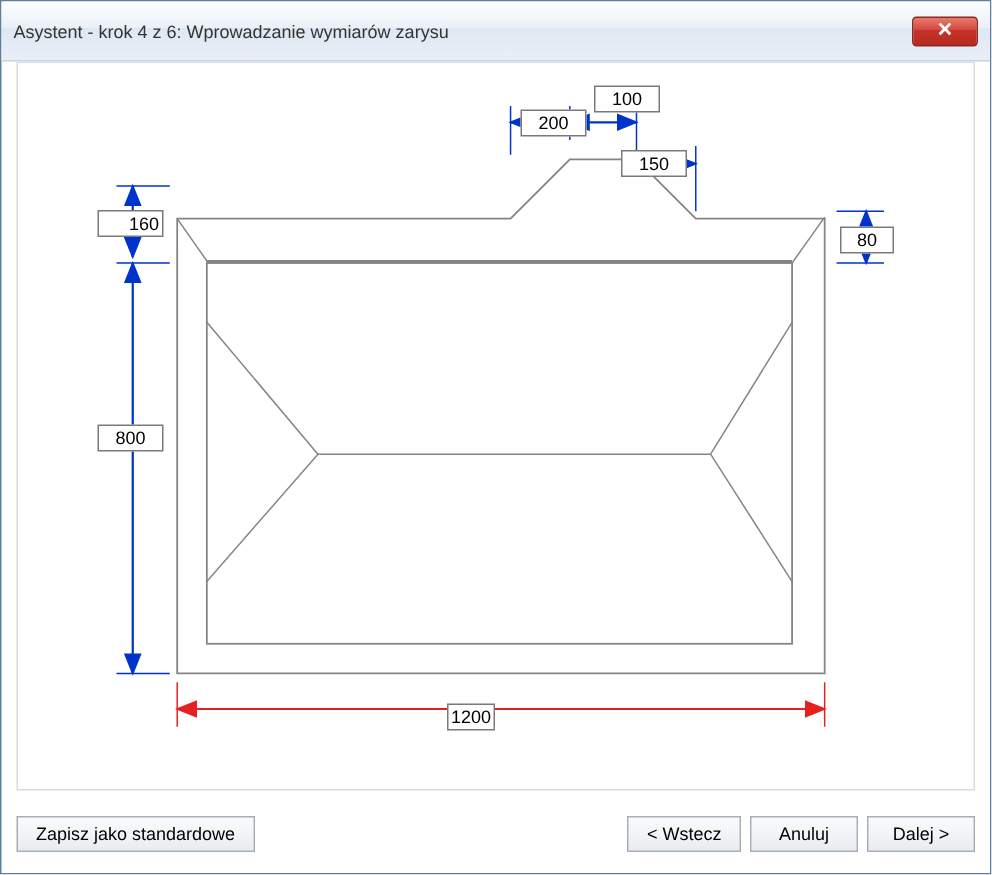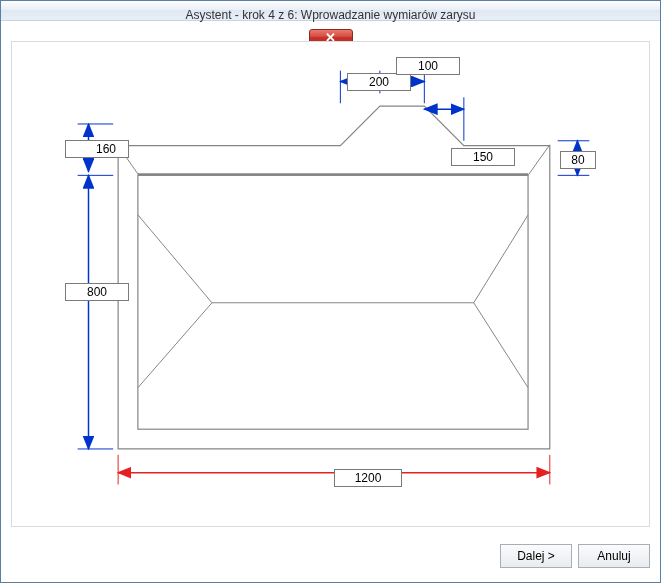--- a/index.html
+++ b/index.html
@@ -2,40 +2,40 @@
 <html><head>
 <meta charset="utf-8">
 <style>
   * { box-sizing: border-box; }
   html, body { margin:0; padding:0; font-family: "Segoe UI", Tahoma, sans-serif; font-size:12px; }
   .window {
     width:661px; height:583px; border:1px solid #5a7fa0; background:#fff;
     position:relative; margin:0 auto;
   }
   .titlebar {
-    height:20px; line-height:28px; padding:0 8px;
+    height:40px; line-height:28px; padding:0 8px;
     background:linear-gradient(to bottom,#fdfdfe,#ebf0f7 45%,#dfe7f2 46%,#e8eff8);
     border-bottom:1px solid #c8d2e0; color:#333; font-size:12px;
-    display:flex; align-items:center; justify-content:space-between;flex-direction:column;
+    display:flex; align-items:center; justify-content:space-between;
   }
   .close-btn {
     width:44px; height:20px; border-radius:3px;
     background:linear-gradient(to bottom,#e97a6f,#d4473b 45%,#c5332a 46%,#b82a20);
     border:1px solid #8c2a22; color:#fff; text-align:center; line-height:16px;
     font-weight:bold; font-size:13px; cursor:pointer;
   }
   .content {
     position:absolute; left:10px; top:40px; right:10px; bottom:55px;
     border:1px solid #d7dbe2; background:#fff;
   }
   .canvas { position:absolute; inset:0; }
   .canvas svg { width:100%; height:100%; }
 
   .dim-input {
-    position:absolute; width:64px; height:18px; border:1px solid #7a7a7a;
+    position:absolute; width:44px; height:18px; border:1px solid #7a7a7a;
     background:#fff; font-size:12px; text-align:center; line-height:16px;
     font-family: inherit; padding:0;
   }
 
   .footer {
     position:absolute; left:10px; right:10px; bottom:12px; height:28px;
     display:flex; align-items:center;
   }
   .btn {
     height:24px; border:1px solid #a8aeb8; background:linear-gradient(to bottom,#fafbfc,#e9ecef);
@@ -119,25 +119,27 @@
         <line x1="370" y1="40" x2="415" y2="40" stroke="#0033cc" stroke-width="1.5" marker-start="url(#arBs)" marker-end="url(#arB)"></line>
         <line x1="415" y1="29" x2="415" y2="62" stroke="#0033cc"></line>
 
         <line x1="415" y1="68" x2="455" y2="68" stroke="#0033cc" stroke-width="1.5" marker-start="url(#arBs)" marker-end="url(#arB)"></line>
         <line x1="455" y1="56" x2="455" y2="100" stroke="#0033cc"></line>
       </svg>
     </div>
 
     <input class="dim-input" style="left: 335px; top: 31px; text-align: center;" value="200">
     <input class="dim-input" style="left: 384px; top: 15px;" value="100">
-    <input class="dim-input" style="left: 439px; top: 58px; margin-top: 48px;" value="150">
+    <input class="dim-input" style="left: 402px; top: 58px;" value="150">
     <input class="dim-input" style="left: 548px; top: 109px; width: 36px;" value="80">
     <input class="dim-input" style="left: 53px; top: 98px; padding-left: 18px;" value="160">
     <input class="dim-input" style="left: 53px; top: 241px;" value="800">
-    <input class="dim-input" style="left: 286px; top: 427px; width: 68px; margin-left: 36px;" value="1200">
+    <input class="dim-input" style="left: 286px; top: 427px; width: 32px;" value="1200">
   </div>
 
   <div class="footer">
+    <button class="btn" style="min-width:150px;">Zapisz jako standardowe</button>
     <div class="spacer"></div>
+    <button class="btn">&lt; Wstecz</button>
+    <button class="btn">Anuluj</button>
     <button class="btn">Dalej &gt;</button>
-    <button class="btn">Anuluj</button>
   </div>
 </div>
 
 </body></html>

